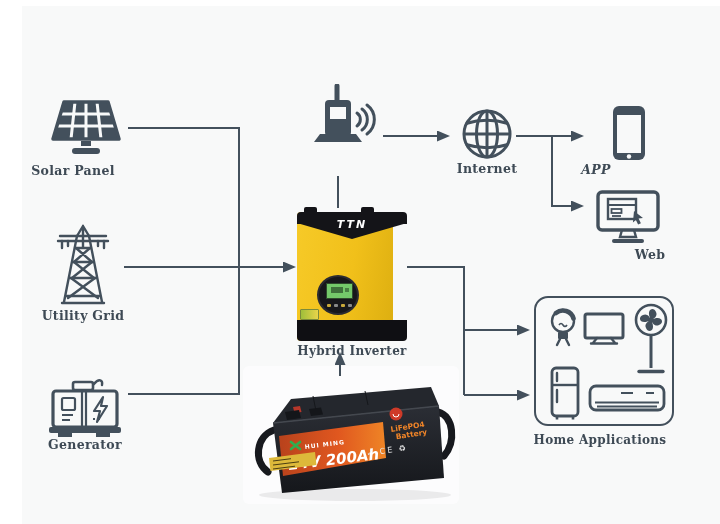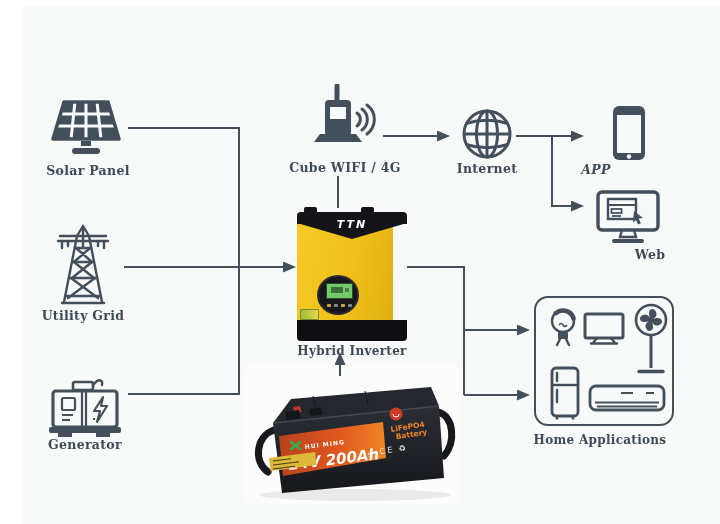--- a/index.html
+++ b/index.html
@@ -45,21 +45,21 @@
   <div class="node" style="left:48px;top:99px;">
     <svg class="icon" width="76" height="64" viewBox="0 0 76 64">
       <path d="M16,3 L60,3 L71,40 L5,40 Z" fill="currentColor"></path>
       <path d="M11,15 L65,15 M8,27 L68,27" stroke="#f8f9f9" stroke-width="3" fill="none"></path>
       <path d="M27,3 L23,40 M38,3 L38,40 M49,3 L53,40" stroke="#f8f9f9" stroke-width="3" fill="none"></path>
       <path d="M16,3 L60,3 L71,40 L5,40 Z" fill="none" stroke="currentColor" stroke-width="3.5" stroke-linejoin="round"></path>
       <rect x="33" y="42" width="10" height="5" fill="currentColor"></rect>
       <rect x="24" y="49" width="28" height="6" rx="3" fill="currentColor"></rect>
     </svg>
   </div>
-  <div class="label" style="left:88px;top:163px;text-align:center;">Solar Panel</div>
+  <div class="label" style="left:73px;top:163px;text-align:center;">Solar Panel</div>
 
   <div class="node" style="left:54px;top:224px;">
     <svg class="icon" width="58" height="84" viewBox="0 0 58 84" fill="none" stroke="currentColor" stroke-width="2.4" stroke-linecap="round">
       <path d="M29,2 L23,12 M29,2 L35,12 M29,2 L29,23"></path>
       <path d="M6,12 H52 M4,17 H54"></path>
       <path d="M8,17 V24 M50,17 V24 M14,17 V22 M44,17 V22"></path>
       <path d="M23,12 L10,78 M35,12 L48,78"></path>
       <path d="M21,24 H37 M19,38 H39 M16,54 H42 M12,72 H46"></path>
       <path d="M22,24 L38,38 M36,24 L20,38"></path>
       <path d="M20,38 L40,54 M38,38 L18,54"></path>
@@ -96,21 +96,20 @@
       <rect x="12" y="16" width="26" height="36" rx="4" fill="currentColor"></rect>
       <rect x="17" y="23" width="16" height="12" fill="#f8f9f9"></rect>
       <path d="M7,50 H43 L49,58 H1 Z" fill="currentColor"></path>
       <g fill="none" stroke="currentColor" stroke-width="3" stroke-linecap="round">
         <path d="M44,29 a8,8 0 0 1 0,13"></path>
         <path d="M49,25 a13,13 0 0 1 0,21"></path>
         <path d="M54,21 a18,18 0 0 1 0,29"></path>
       </g>
     </svg>
   </div>
-  <div class="label" style="left:345px;top:160px;">Cube WIFI / 4G</div>
 
   <div class="node" style="left:459px;top:108px;">
     <svg class="icon" width="56" height="56" viewBox="0 0 56 56" fill="none" stroke="currentColor" stroke-width="3">
       <circle cx="28" cy="26" r="23"></circle>
       <ellipse cx="28" cy="26" rx="10.5" ry="23"></ellipse>
       <path d="M28,3 V49 M5,26 H51"></path>
       <path d="M7,15.5 Q28,9 49,15.5 M7,36.5 Q28,43 49,36.5"></path>
     </svg>
   </div>
   <div class="label" style="left:487px;top:161px;">Internet</div>

